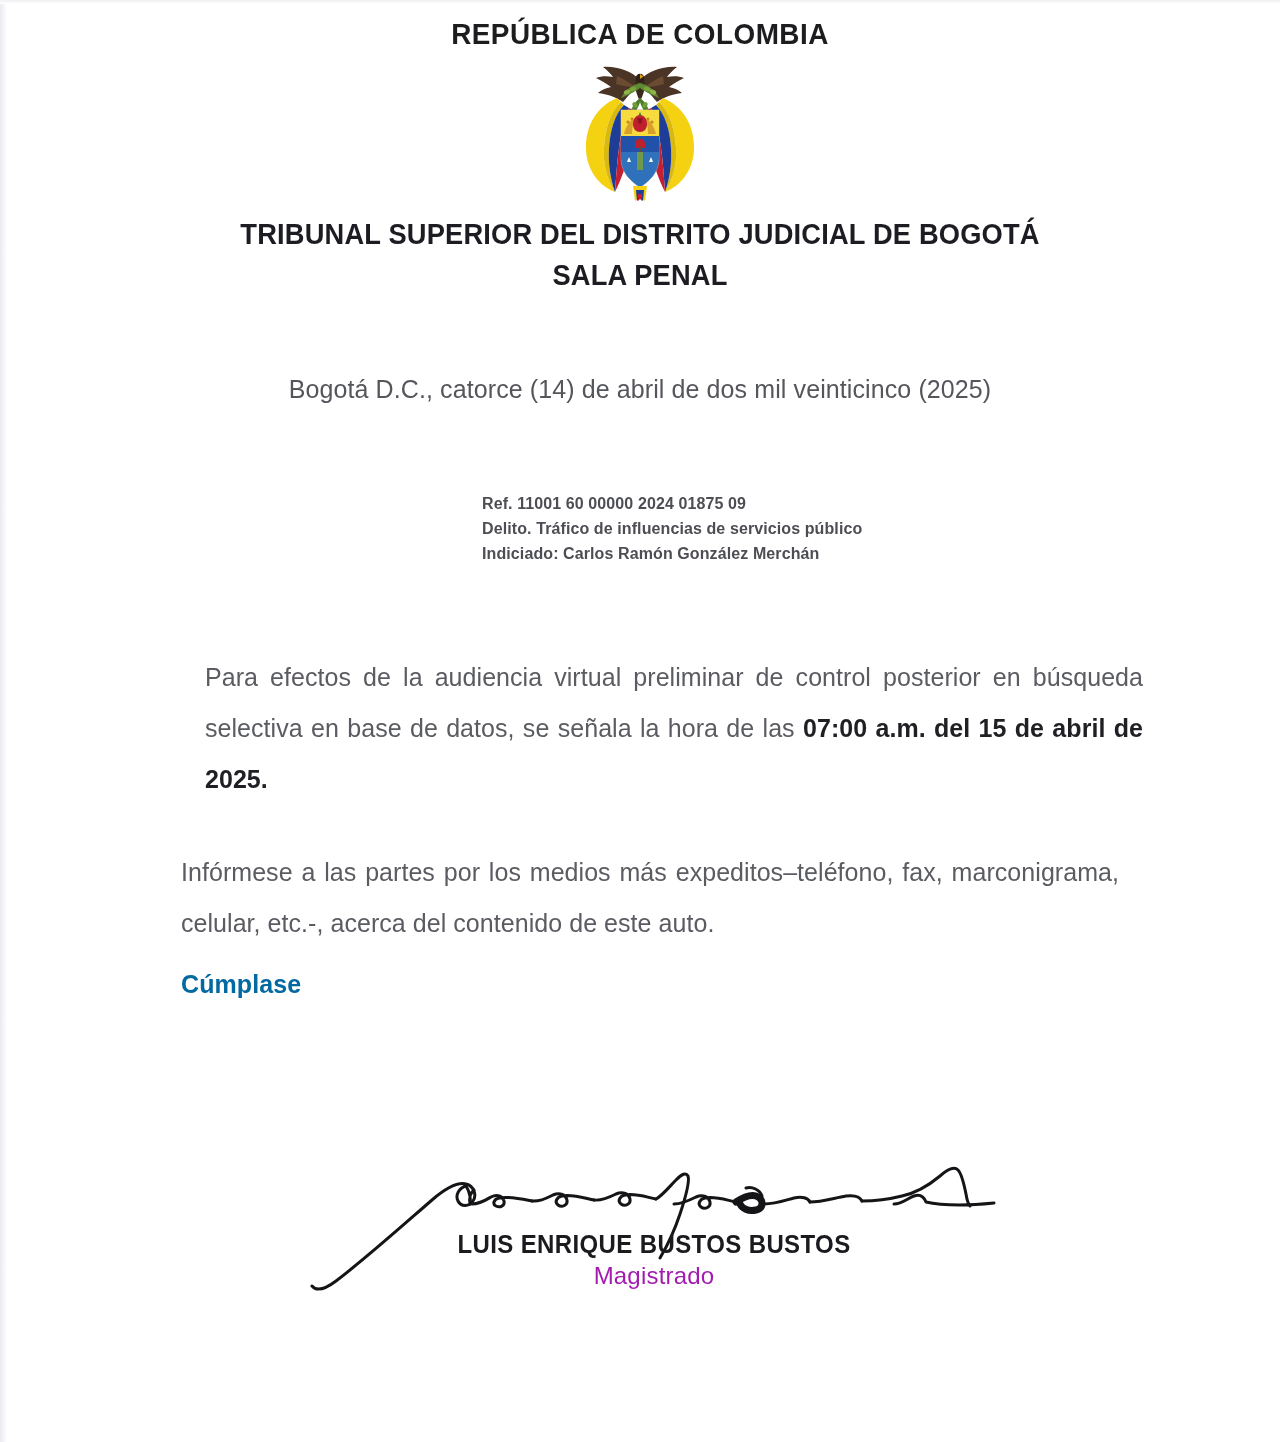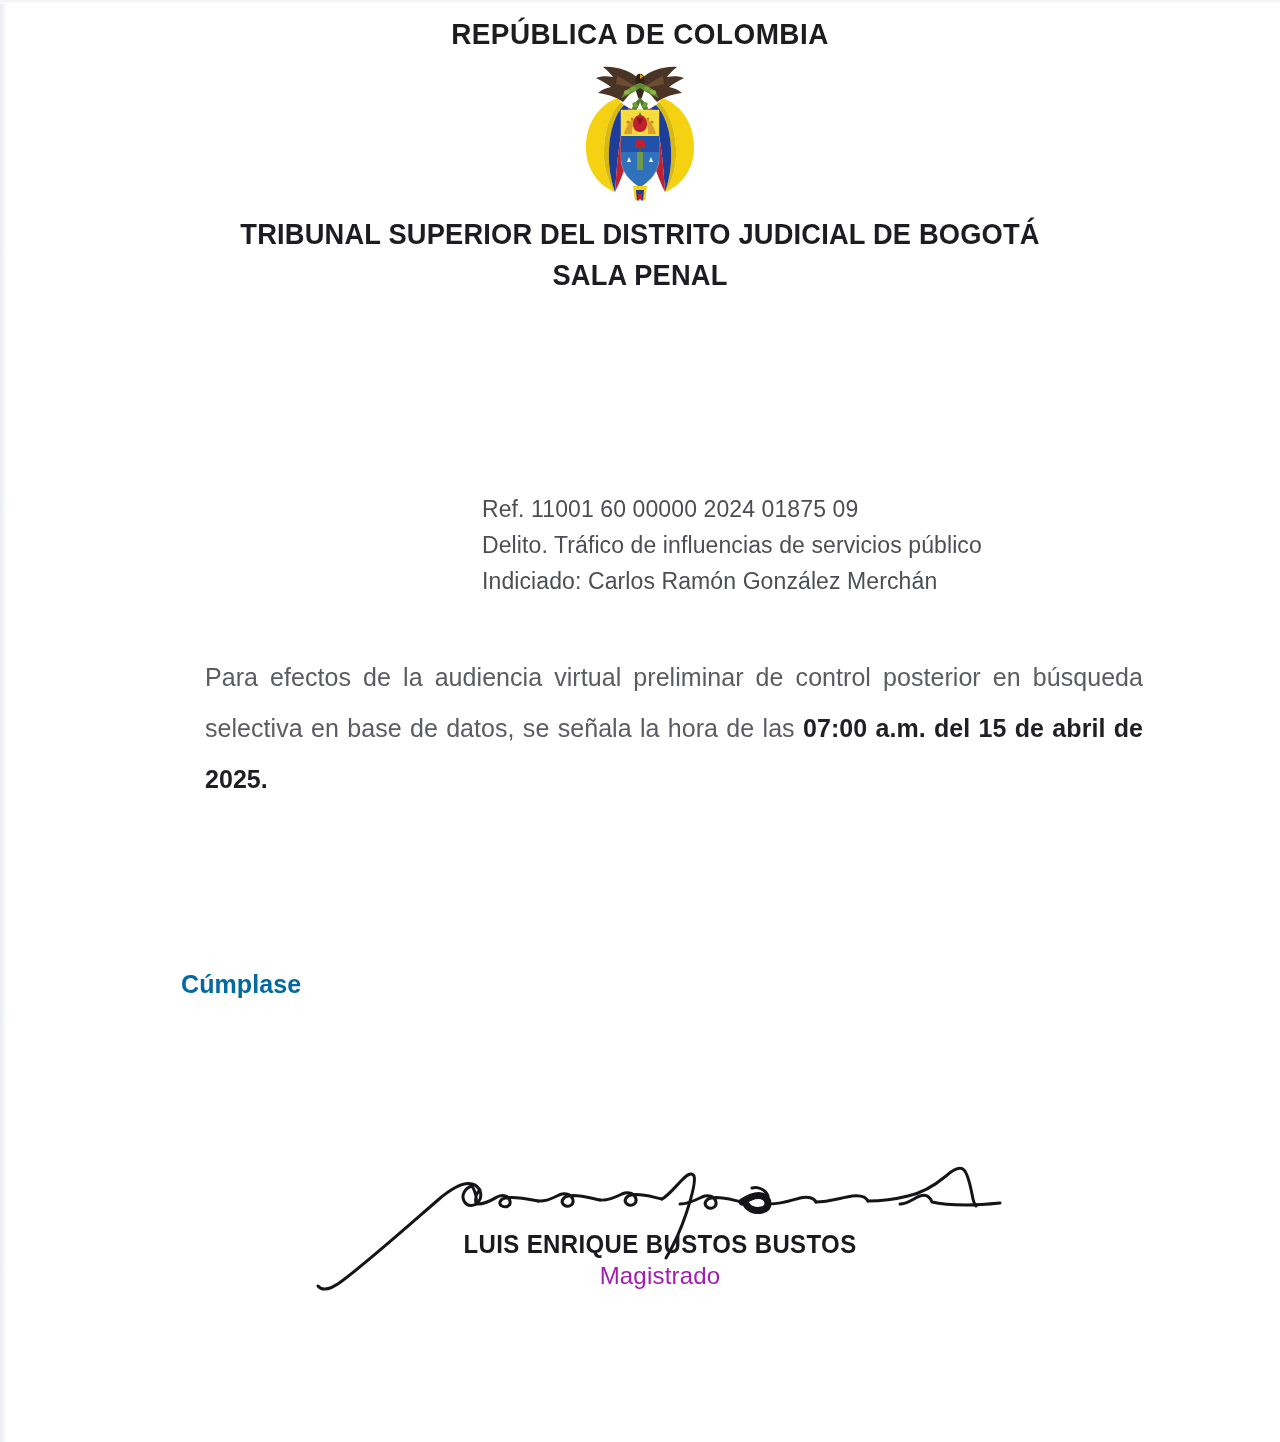--- a/index.html
+++ b/index.html
@@ -99,22 +99,22 @@
     letter-spacing: 0.1px;
     font-weight: 400;
   }
 
   
   .refblock {
     position: absolute;
     left: 482px;
     top: 492px;
     width: 640px;
-    font-weight: normal;
-    font-size: 23px;
+    font-weight: bold;
+    font-size: 16px;
     line-height: 1.56;
     color: #4d4e54;
     letter-spacing: 0.1px;
   }
   .refblock div { white-space: nowrap; }
 
   
   .body-text {
     position: absolute;
     left: 181px;
@@ -138,21 +138,21 @@
     top: 970px;
     font-weight: bold;
     font-size: 25px;
     color: #0369a1;
     letter-spacing: 0.1px;
   }
 
   
   .signature-block {
     position: absolute;
-    left: 300px;
+    left: 294px;
     top: 1138px;
     width: 720px;
     height: 180px;
   }
   .signature-ink {
     position: absolute;
     left: 0;
     top: 0;
     width: 720px;
     height: 180px;
@@ -272,29 +272,31 @@
         <path d="M61 136 L65 136 L65 143 L63 141 L61 143 Z" fill="#c32032"></path>
       </g>
     </svg>
   </div>
 
   <div class="court-title">
     <span>TRIBUNAL SUPERIOR DEL DISTRITO JUDICIAL DE BOGOTÁ</span>
     <span class="line2">SALA PENAL</span>
   </div>
 
+  <div class="dateline">Bogotá D.C., catorce (14) de abril de dos mil veinticinco (2025)</div>
 
   <div class="refblock">
     <div>Ref. 11001 60 00000 2024 01875 09</div>
     <div>Delito. Tráfico de influencias de servicios público</div>
     <div>Indiciado: Carlos Ramón González Merchán</div>
   </div>
 
   <p class="body-text" id="para-1"><span>Para efectos de la audiencia virtual preliminar de control posterior en búsqueda selectiva en base de datos, se señala la hora de las </span><b>07:00 a.m. del 15 de abril de 2025.</b></p>
 
+  <p class="body-text" id="para-2">Infórmese a las partes por los medios más expeditos–teléfono, fax, marconigrama, celular, etc.-, acerca del contenido de este auto.</p>
 
   <div class="cumplase">Cúmplase</div>
 
   <div class="signature-block">
     <svg class="signature-ink" viewBox="0 0 720 180" aria-hidden="true">
       <g fill="none" stroke="#151518" stroke-linecap="round" stroke-linejoin="round">
 
         <path d="M18 148 C22 153 30 152 42 143 C70 122 108 88 138 62 C152 50 164 44 172 46 C180 48 183 57 179 63 C175 69 167 69 164 63 C161 57 165 50 172 48" stroke-width="3"></path>
 
         <path d="M172 48 C176 54 177 62 176 66 C175 61 176 55 180 52" stroke-width="3"></path>

